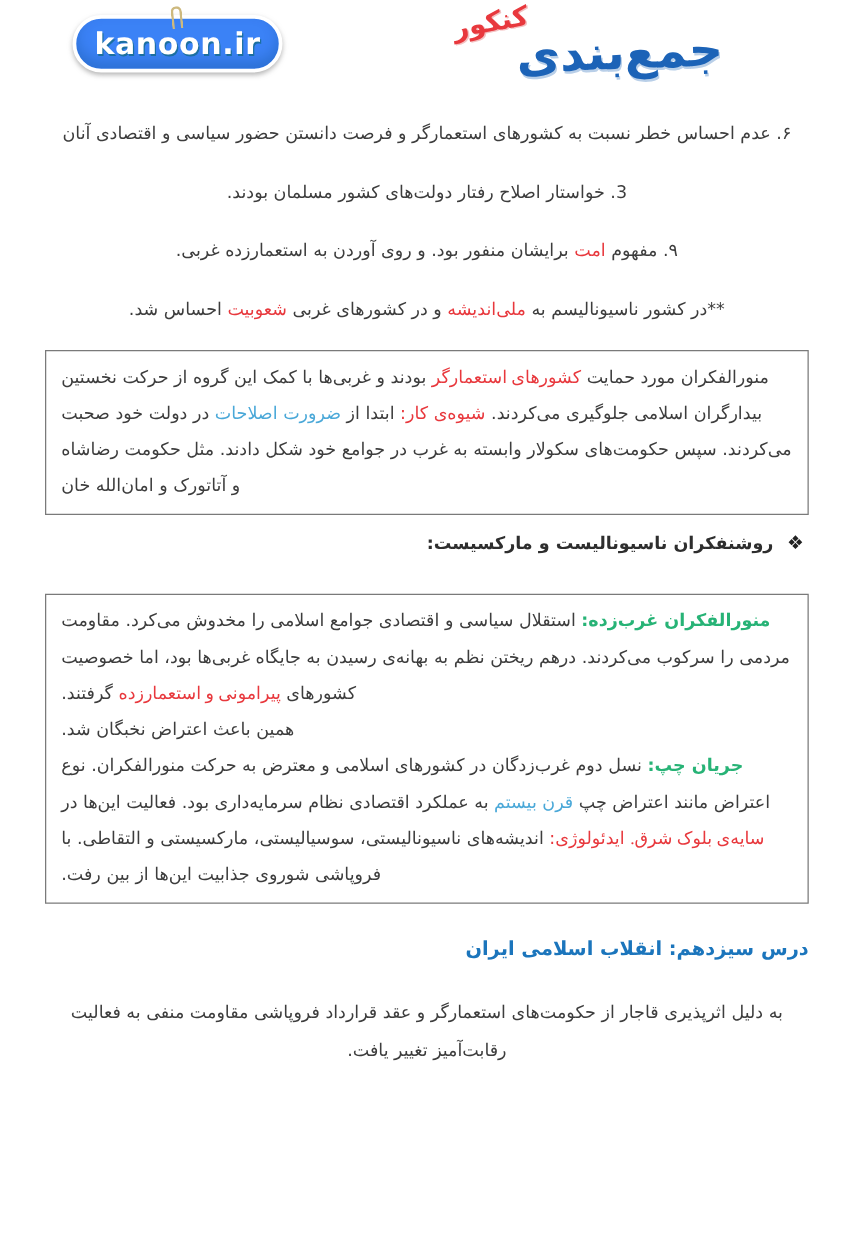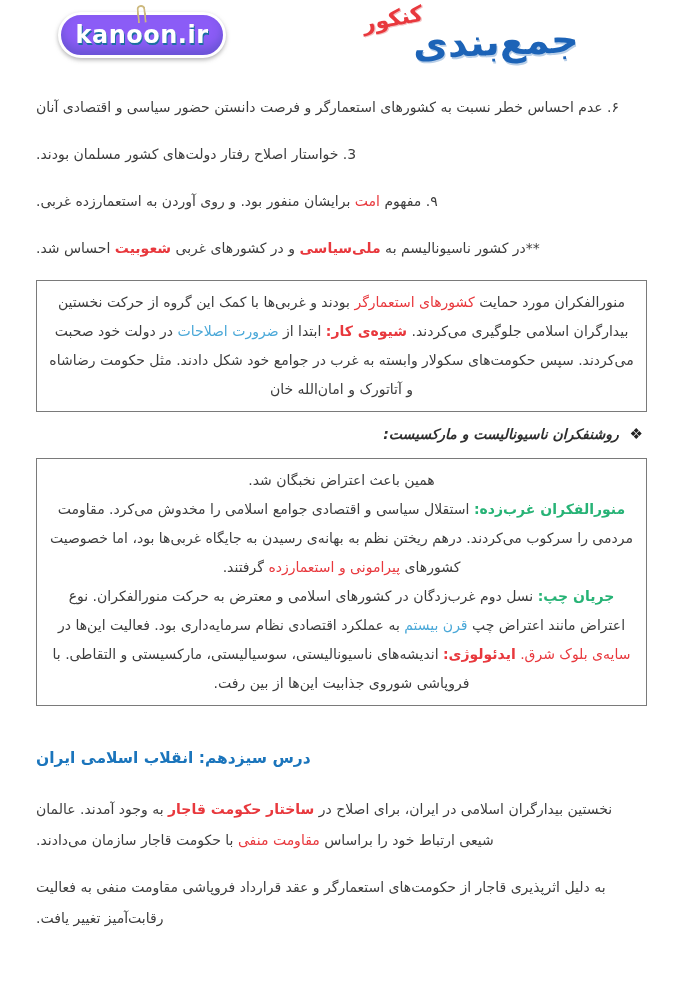--- a/index.html
+++ b/index.html
@@ -7,21 +7,21 @@
   .page {
     position:relative; width:683px; height:999px; margin:0 auto;
     background:#fff; overflow:hidden;
     font-family:"DejaVu Sans", sans-serif;
     color:#3d3d3d;
   }
   
   header { position:relative; height:68px; }
   .kanoon-logo {
     position:absolute; left:58px; top:12px;
-    width:168px; height:46px; background:#8b5cf6;
+    width:168px; height:46px; background:#3b82f6;
     border:3px solid #fff; border-radius:24px;
     box-shadow:0 2px 4px rgba(120,120,120,.55), inset 0 -6px 10px rgba(0,60,110,.25);
     display:flex; align-items:center; justify-content:center;
     color:#fff; font-weight:bold; font-size:24px; letter-spacing:.5px;
     text-shadow:1px 2px 0 #1b6fa0;
   }
   .paperclip {
     position:absolute; top:-10px; left:76px;
     width:9px; height:18px; border:2px solid #cdb97e;
     border-bottom:none; border-radius:5px 5px 0 0;
@@ -33,38 +33,38 @@
     font-size:38px; font-weight:bold; color:#1c63b7;
     text-shadow:1px 2px 0 #b9cfe8; transform:rotate(-2deg);
   }
   .brand-red {
     position:absolute; right:215px; top:2px;
     font-size:22px; font-weight:bold; color:#e8383d;
     transform:rotate(-10deg); text-shadow:1px 1px 0 #f3c1c2;
   }
   
   main { direction:rtl; padding:24px 36px 0 36px; font-size:14px; }
-  p.para { text-align:left; line-height:31px; margin:0 0 16px 0; }
+  p.para { text-align:center; line-height:31px; margin:0 0 16px 0; }
   p.indent { padding-right:12px; }
   .box {
     border:1px solid #7a7a7a; padding:7px 12px; margin:2px 0 10px 0;
     background:#fff;
   }
-  .box p { line-height:29px; text-align:center; }
-  .heading-row { text-align:right; font-weight:bold; margin:10px 4px 12px 0; line-height:24px;font-style:italic; }
+  .box p { line-height:29px; text-align:left; }
+  .heading-row { text-align:right; font-weight:bold; margin:10px 4px 28px 0; line-height:24px; }
   .bullet { font-size:15px; margin-left:6px; color:#222; }
   .bold-dark { font-weight:bold; color:#2e2e2e; }
   h2.lesson {
-    text-align:left; font-size:15.5px; font-weight:bold; color:#1b75bc;
-    margin:40px 0 24px 0; line-height:24px;
+    text-align:right; font-size:15.5px; font-weight:bold; color:#1b75bc;
+    margin:24px 0 24px 0; line-height:24px;
   }
   
   .seg-plain  { color:#3d3d3d; }
-  .seg-red    { color:#e8383d; }
-  .seg-redb   { color:#e8383d; font-weight:bold; }
+  .seg-red    { color:#e8383d;font-family:Liberation Serif, serif; }
+  .seg-redb   { color:#e8383d; font-weight:normal; }
   .seg-blue   { color:#4aa8d8; }
   .seg-green  { color:#27b376; font-weight:bold; }
 </style>
 </head>
 <body>
 
 <div class="page">
 
   <header>
     <div class="kanoon-logo">
@@ -75,37 +75,36 @@
       <span class="brand-red">کنکور</span>
       <span class="brand-blue">جمع‌بندی</span>
     </div>
   </header>
 
   <main>
 
     <p class="para"><span class="seg-plain">۶. عدم احساس خطر نسبت به کشورهای استعمارگر و فرصت دانستن حضور سیاسی و اقتصادی آنان</span></p>
     <p class="para"><span class="seg-plain">3. خواستار اصلاح رفتار دولت‌های کشور مسلمان بودند.</span></p>
     <p class="para"><span class="seg-plain">۹. مفهوم </span><span class="seg-red">امت</span><span class="seg-plain"> برایشان منفور بود. و روی آوردن به استعمارزده غربی.</span></p>
-    <p class="para"><span class="seg-plain">**در کشور ناسیونالیسم به </span><span class="seg-redb">ملی‌سیاسی</span><span class="seg-plain"> و در کشورهای غربی </span><span class="seg-redb">شعوبیت</span><span class="seg-plain"> احساس شد.</span></p>
+    <p class="para"><span class="seg-plain">**در کشور ناسیونالیسم به </span><span class="seg-redb">ملی‌اندیشه</span><span class="seg-plain"> و در کشورهای غربی </span><span class="seg-redb">شعوبیت</span><span class="seg-plain"> احساس شد.</span></p>
 
     <div class="box">
       <p><span class="seg-plain">منورالفکران مورد حمایت </span><span class="seg-red">کشورهای استعمارگر</span><span class="seg-plain"> بودند و غربی‌ها با کمک این گروه از حرکت نخستین بیدارگران اسلامی جلوگیری می‌کردند. </span><span class="seg-redb">شیوه‌ی کار:</span><span class="seg-plain"> ابتدا از </span><span class="seg-blue">ضرورت اصلاحات</span><span class="seg-plain"> در دولت خود صحبت می‌کردند. سپس حکومت‌های سکولار وابسته به غرب در جوامع خود شکل دادند. مثل حکومت رضاشاه و آتاتورک و امان‌الله خان</span></p>
     </div>
 
     <p class="heading-row">
       <span class="bullet">❖</span>
       <span class="bold-dark">روشنفکران ناسیونالیست و مارکسیست:</span>
     </p>
 
     <div class="box">
+      <p><span class="seg-green">منورالفکران غرب‌زده:</span><span class="seg-plain"> استقلال سیاسی و اقتصادی جوامع اسلامی را مخدوش می‌کرد. مقاومت مردمی را سرکوب می‌کردند. درهم ریختن نظم به بهانه‌ی رسیدن به جایگاه غربی‌ها بود، اما خصوصیت کشورهای </span><span class="seg-red">پیرامونی و استعمارزده</span><span class="seg-plain"> گرفتند.</span></p>
       <p><span class="seg-plain">همین باعث اعتراض نخبگان شد.</span></p>
-      <p><span class="seg-green">منورالفکران غرب‌زده:</span><span class="seg-plain"> استقلال سیاسی و اقتصادی جوامع اسلامی را مخدوش می‌کرد. مقاومت مردمی را سرکوب می‌کردند. درهم ریختن نظم به بهانه‌ی رسیدن به جایگاه غربی‌ها بود، اما خصوصیت کشورهای </span><span class="seg-red">پیرامونی و استعمارزده</span><span class="seg-plain"> گرفتند.</span></p>
       <p><span class="seg-green">جریان چپ:</span><span class="seg-plain"> نسل دوم غرب‌زدگان در کشورهای اسلامی و معترض به حرکت منورالفکران. نوع اعتراض مانند اعتراض چپ </span><span class="seg-blue">قرن بیستم</span><span class="seg-plain"> به عملکرد اقتصادی نظام سرمایه‌داری بود. فعالیت این‌ها در </span><span class="seg-red">سایه‌ی بلوک شرق.</span><span class="seg-plain"> </span><span class="seg-redb">ایدئولوژی:</span><span class="seg-plain"> اندیشه‌های ناسیونالیستی، سوسیالیستی، مارکسیستی و التقاطی. با فروپاشی شوروی جذابیت این‌ها از بین رفت.</span></p>
     </div>
 
 
     <h2 class="lesson">درس سیزدهم: انقلاب اسلامی ایران</h2>
 
-    <p class="para"><span class="seg-plain">نخستین بیدارگران اسلامی در ایران، برای اصلاح در </span><span class="seg-redb">ساختار حکومت قاجار</span><span class="seg-plain"> به وجود آمدند. عالمان شیعی ارتباط خود را براساس </span><span class="seg-red">مقاومت منفی</span><span class="seg-plain"> با حکومت قاجار سازمان می‌دادند.</span></p>
     <p class="para"><span class="seg-plain">به دلیل اثرپذیری قاجار از حکومت‌های استعمارگر و عقد قرارداد فروپاشی مقاومت منفی به فعالیت رقابت‌آمیز تغییر یافت.</span></p>
 
   </main>
 </div>
 
 </body></html>

